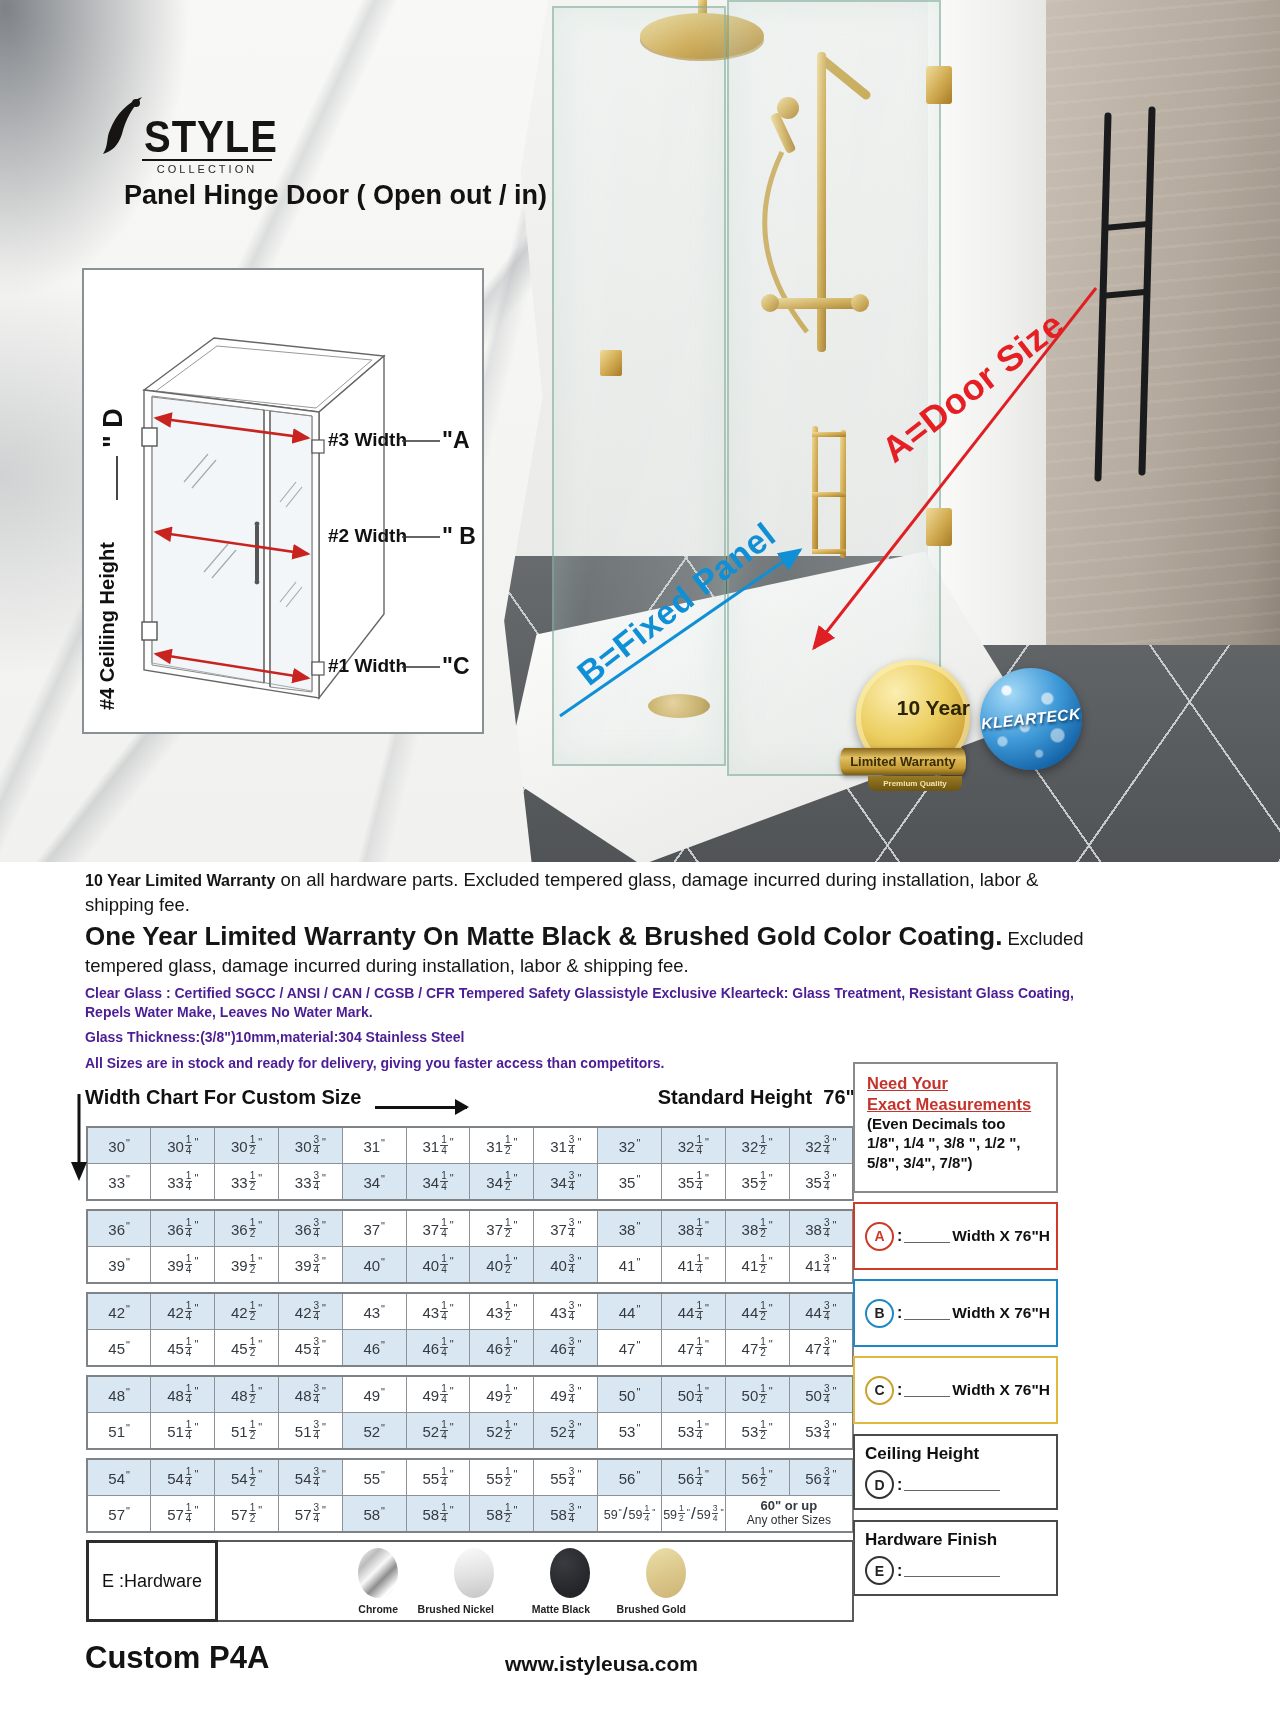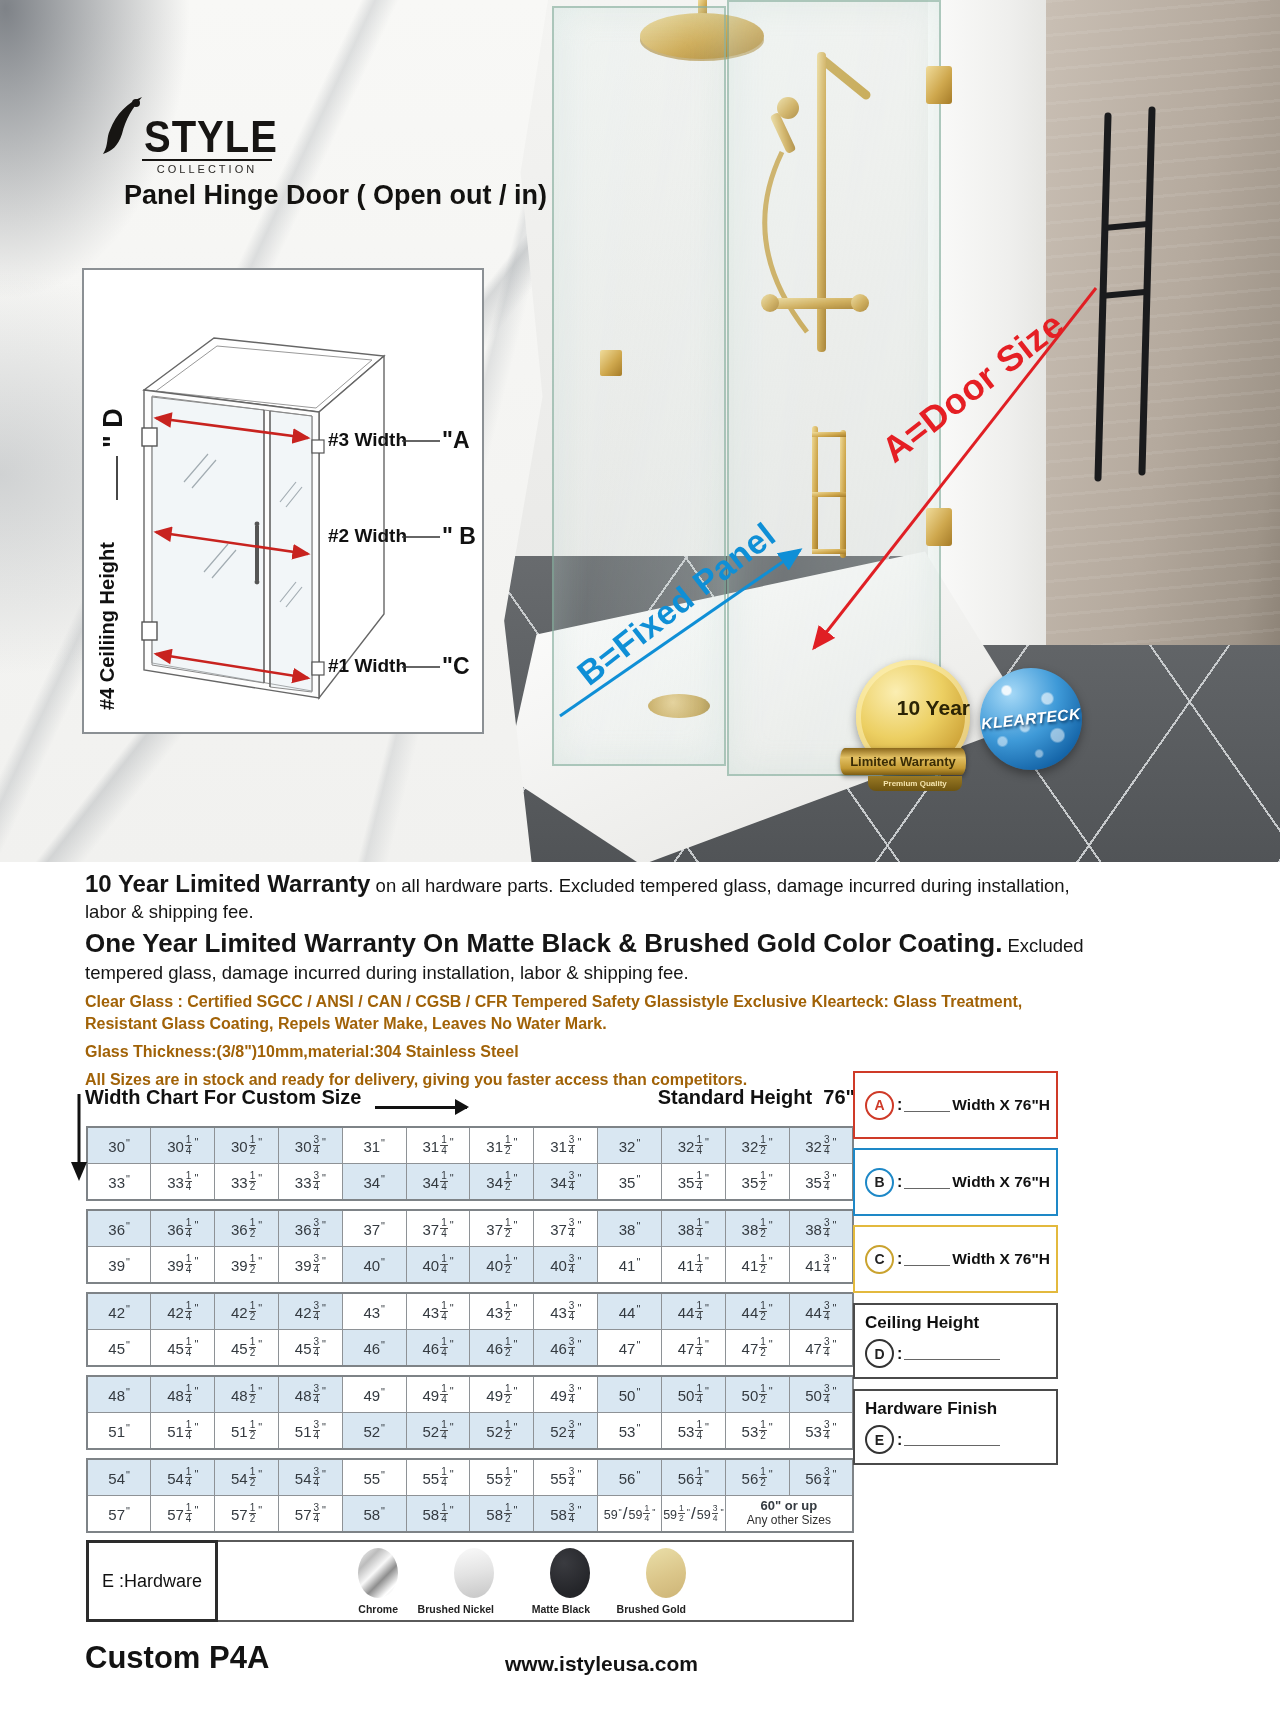--- a/index.html
+++ b/index.html
@@ -78,24 +78,24 @@
   .logo-rule{height:2px;background:#171513;margin:3px 0 2px 42px;width:130px;}
   .logo-sub{margin-left:42px;font-size:11px;letter-spacing:3px;color:#2b2926;width:130px;text-align:center;}
   .hero-title{position:absolute;left:124px;top:180px;z-index:10;font-size:27px;font-weight:bold;color:#131210;}
   
   .diagram-box{position:absolute;left:82px;top:268px;width:398px;height:462px;z-index:9;
                background:#fff;border:2px solid #8b9094;}
   
   .copy{position:absolute;left:85px;top:868px;width:1008px;color:#151515;}
   .copy p{margin:0 0 2px 0;}
   .p1{font-size:18.5px;line-height:1.35;}
-  .p1 b{font-size:24px;}
+  .p1 b{font-size:16px;}
   .p2{font-size:18.5px;line-height:1.3;}
   .p2 b{font-size:26px;}
-  .p3{font-size:16px;line-height:1.38;font-weight:bold;color:#a16207;margin-top:6px !important;}
+  .p3{font-size:14px;line-height:1.38;font-weight:bold;color:#4c1d95;margin-top:6px !important;}
   
   .chart-head{position:absolute;left:85px;top:1086px;width:770px;display:flex;align-items:flex-end;}
   .chart-title{font-size:20px;font-weight:bold;}
   .harrow{position:relative;width:92px;height:3px;background:#111;margin-left:14px;}
   .harrow:after{content:"";position:absolute;right:-2px;top:-7px;border-left:14px solid #111;
                 border-top:8.5px solid transparent;border-bottom:8.5px solid transparent;}
   .std-height{margin-left:auto;font-size:20px;font-weight:bold;white-space:pre;}
   .varrow{position:absolute;left:70px;top:1094px;z-index:2;}
   .chart-wrap{position:absolute;left:86px;top:1126px;width:770px;}
   table.wblock{border-collapse:collapse;table-layout:fixed;width:768px;margin:0 0 8px 0;
@@ -464,20 +464,27 @@
             <td colspan="2">
               <div class="nl1">60" or up</div>
               <div class="nl2">Any other Sizes</div>
             </td>
           </tr>
         </tbody>
       </table>
     </div>
 
   <div class="rpanel">
+    <div class="need">
+      <div class="r">Need Your</div>
+      <div class="r">Exact Measurements</div>
+      <div class="n">(Even Decimals too</div>
+      <div class="n">1/8", 1/4 ", 3/8 ", 1/2 ",</div>
+      <div class="n">5/8", 3/4", 7/8")</div>
+    </div>
     <div class="mbox" style="border-color:#cf3a28;">
       <span class="circ" style="border-color:#cf3a28;color:#cf3a28;">A</span>
       <span class="colon">:</span>
       <span class="blank"></span>
       <span class="mlabel">Width X 76"H</span>
     </div>
     <div class="mbox" style="border-color:#1e88c7;">
       <span class="circ" style="border-color:#1e88c7;color:#222;">B</span>
       <span class="colon">:</span>
       <span class="blank"></span>

